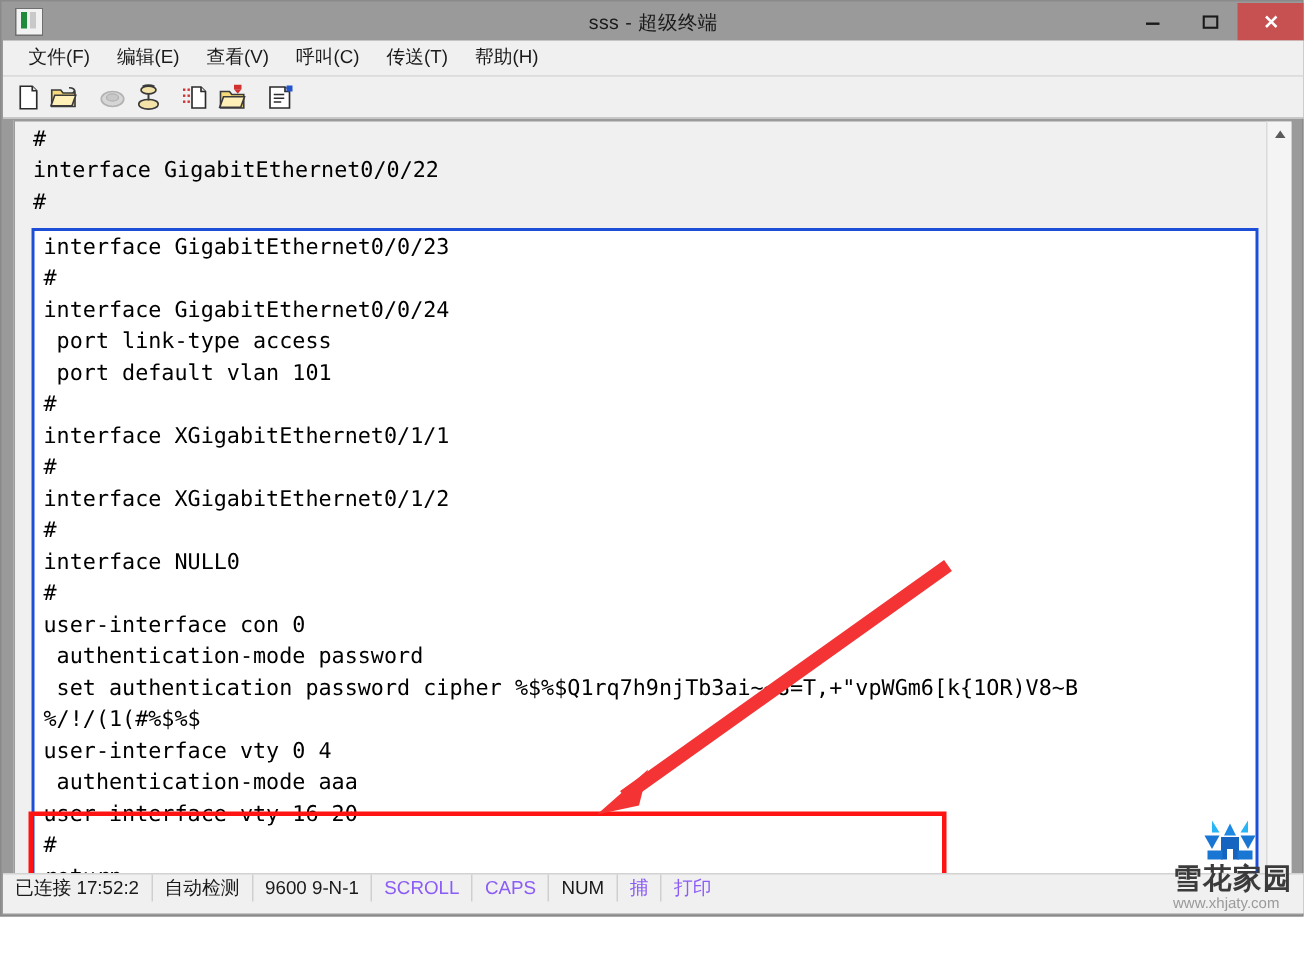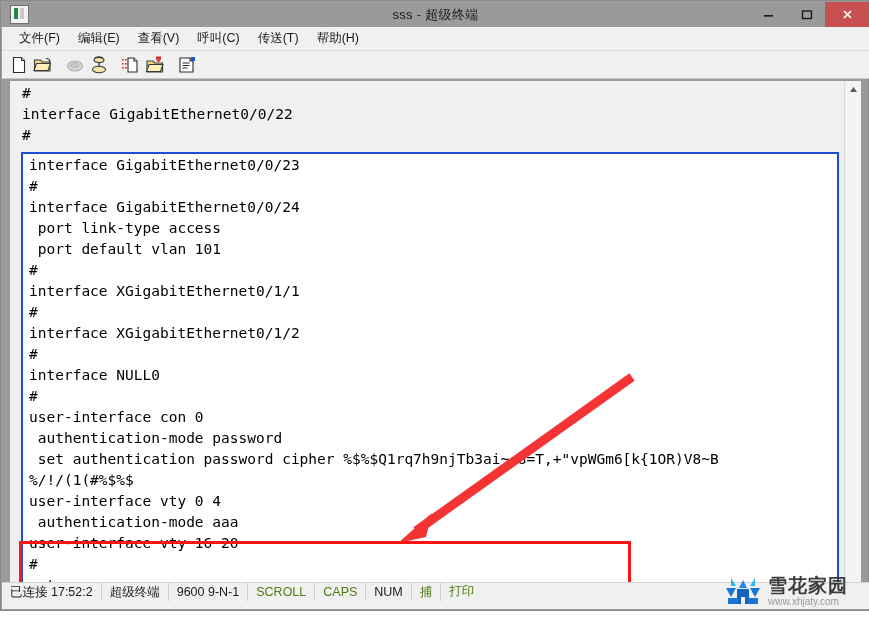--- a/index.html
+++ b/index.html
@@ -208,46 +208,47 @@
   }
   .status-cell {
     padding: 0 8px;
     height: 18px;
     line-height: 18px;
     display: flex;
     align-items: center;
     border-right: 1px solid #cfcfcf;
     white-space: nowrap;
   }
-  .status-cell.dim { color: #4d7c0f; }
-  .status-cell.nb { border-right: none; font-family: Liberation Mono, monospace; }
+  .status-cell.dim { color: #8b5cf6; }
+  .status-cell.nb { border-right: none; }
 
   
   #annot-box {
     position: absolute;
     left: 18px; top: 540px;
     width: 612px; height: 50px;
     border: 3px solid #ff1414;
     box-sizing: border-box;
     pointer-events: none;
   }
   #annot-arrow {
     position: absolute;
     left: 385px; top: 372px;
     width: 255px; height: 180px;
     pointer-events: none;
   }
 
   
   #watermark {
     position: absolute;
-    right: 20px; bottom: 2px;
+    right: 6px; bottom: 2px;
     display: flex;
     align-items: center;
     pointer-events: none;
+    flex-direction: column;
   }
   #wm-text-wrap {
     display: flex;
     flex-direction: column;
     align-items: flex-start;
     margin-left: 4px;
   }
   #wm-title {
     font-size: 19px;
     font-weight: bold;
@@ -414,21 +415,21 @@
 
   <div id="annot-box"></div>
 
   <svg id="annot-arrow" viewBox="0 0 255 180">
     <path d="M246 4 L30 158" stroke="#f43434" stroke-width="9" stroke-linecap="butt"></path>
     <path d="M12 170 L46 140 L40 164 Z" fill="#f43434"></path>
   </svg>
 
   <div id="statusbar">
     <div class="status-cell">已连接 17:52:2</div>
-    <div class="status-cell">超级终端</div>
+    <div class="status-cell">自动检测</div>
     <div class="status-cell">9600 9-N-1</div>
     <div class="status-cell dim">SCROLL</div>
     <div class="status-cell dim">CAPS</div>
     <div class="status-cell">NUM</div>
     <div class="status-cell dim">捕</div>
     <div class="status-cell dim nb">打印</div>
   </div>
 
   <div id="watermark">
     <svg width="42" height="34" viewBox="0 0 42 34">

